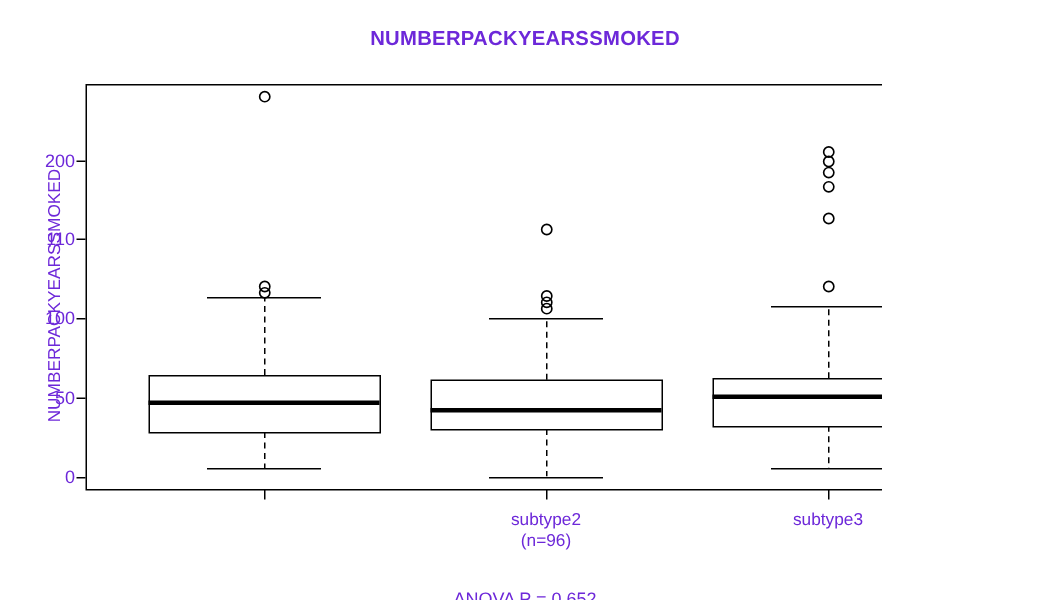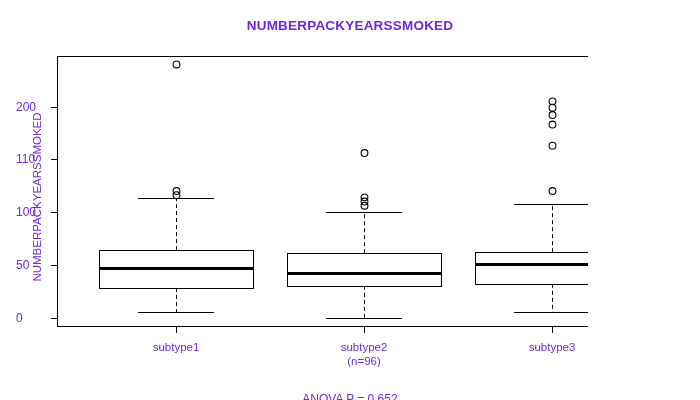--- a/index.html
+++ b/index.html
@@ -43,21 +43,21 @@
     text-align: center;
     font-size: 11.5px;
     transform: rotate(-90deg);
     transform-origin: center center;
     white-space: nowrap;
   }
   .y-tick-label {
     position: absolute;
     right: 0;
     width: 34px;
-    text-align: left;
+    text-align: right;
     font-size: 12px;
     line-height: 1;
   }
   .y-tick-wrap {
     position: absolute;
     left: 8px;
     width: 42px;
     height: 12px;
   }
   .x-tick-label {
@@ -96,21 +96,20 @@
       </div>
       <div class="y-tick-wrap" style="top: 153.359px;">
         <div class="y-tick-label">110</div>
       </div>
       <div class="y-tick-wrap" style="top: 100.625px;">
         <div class="y-tick-label">200</div>
       </div>
     </div>
   <div id="x-tick-labels">
       <div class="x-tick-label" style="left: 96px; top: 340px;">
-        <span class="grp-name">subtype1</span>
       </div>
       <div class="x-tick-label" style="left: 284px; top: 340px;">
         <span class="grp-name">subtype2</span>
         <span class="grp-n">(n=96)</span>
       </div>
       <div class="x-tick-label" style="left: 472px; top: 340px;">
         <span class="grp-name">subtype3</span>
       </div>
     </div>
 

